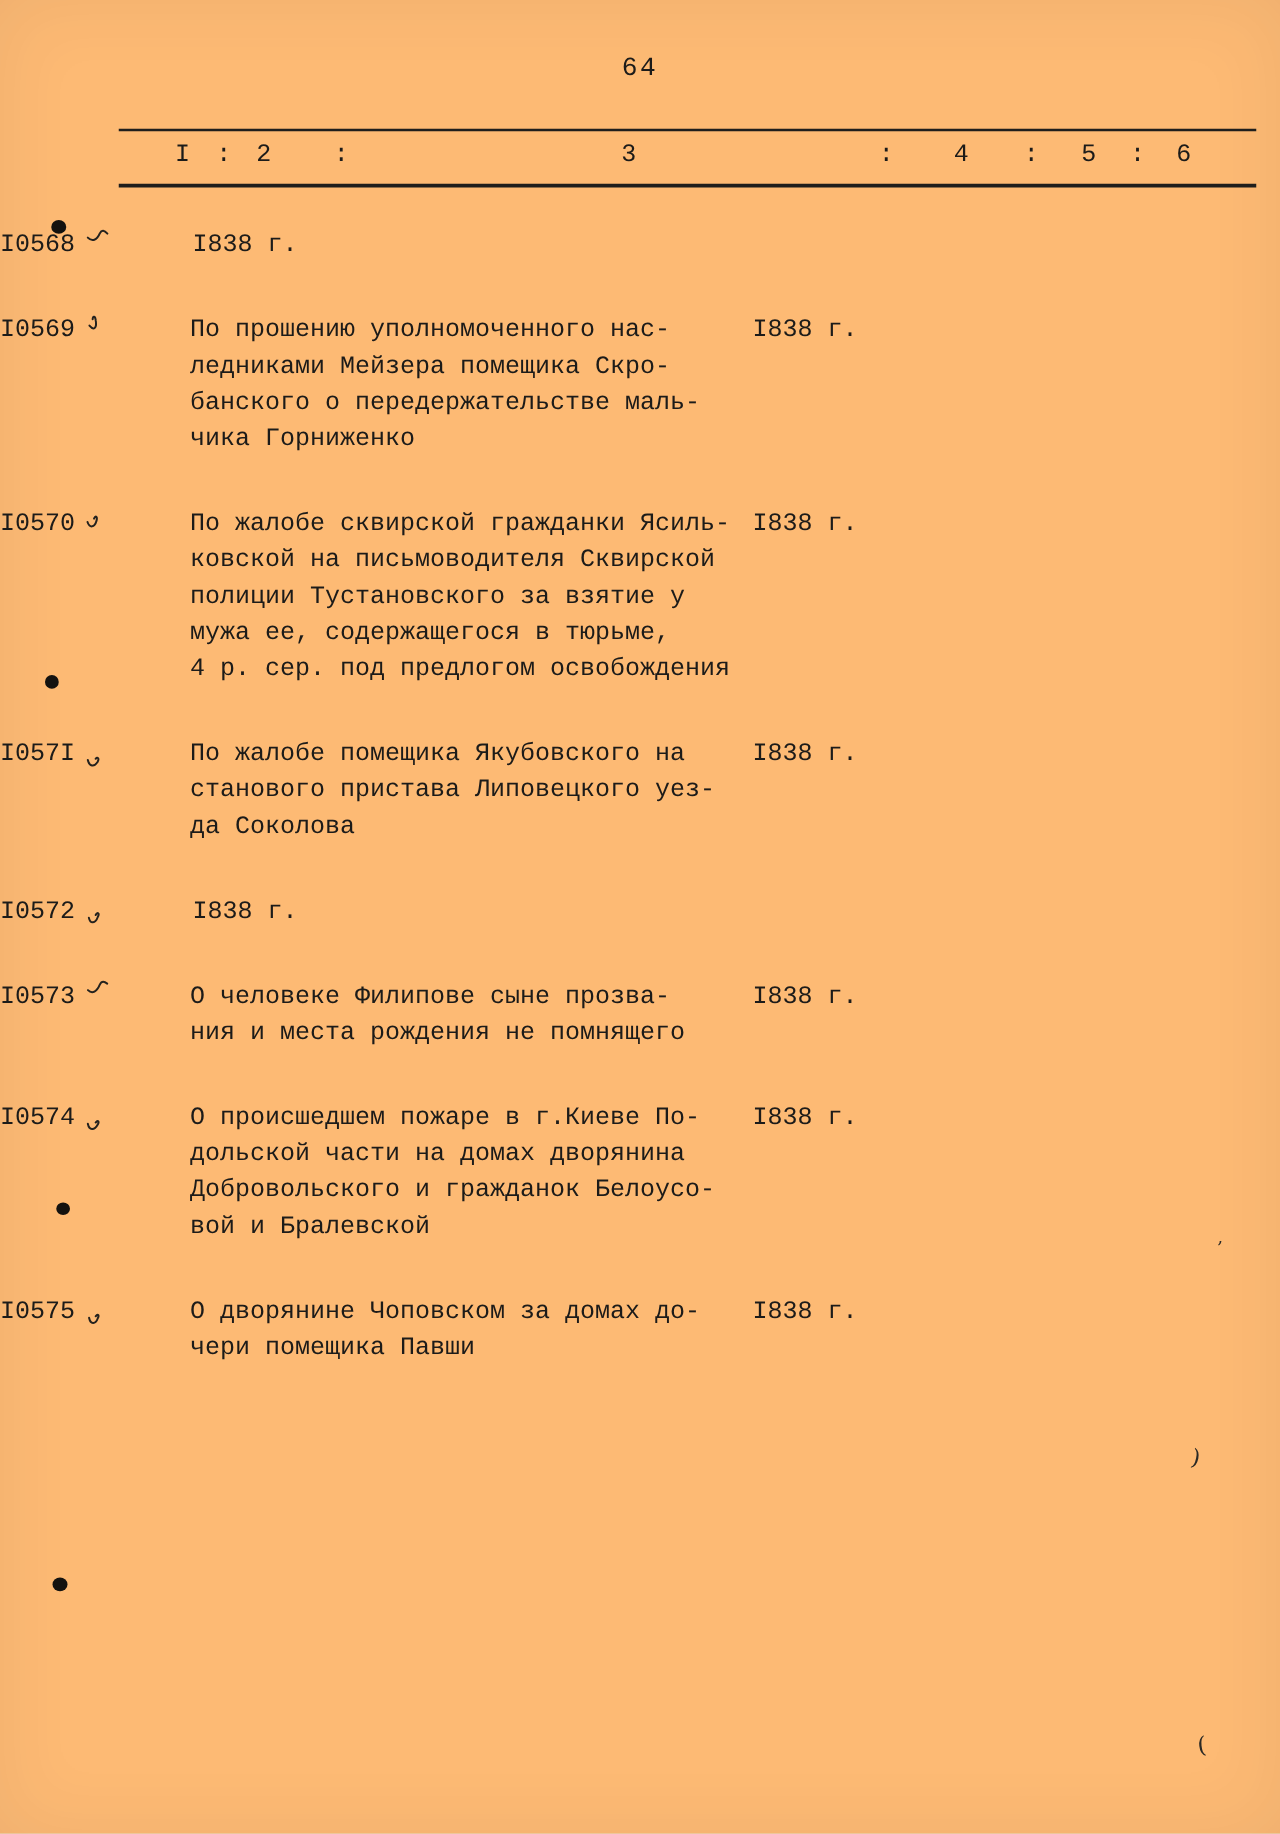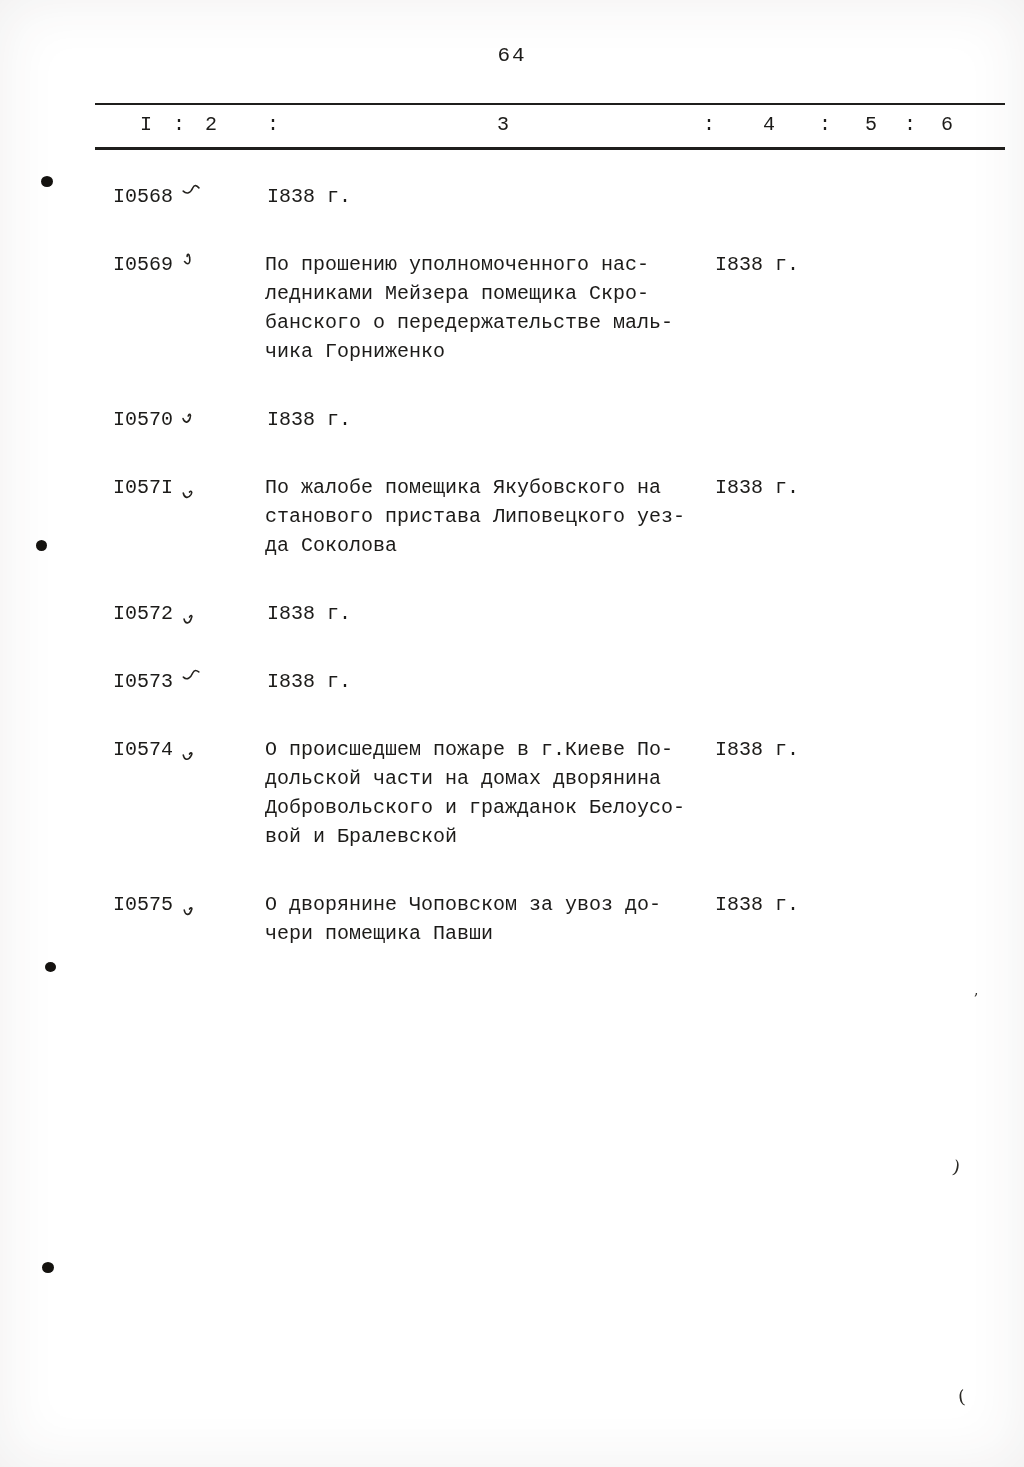--- a/index.html
+++ b/index.html
@@ -5,21 +5,21 @@
   html, body {
     margin: 0;
     padding: 0;
     background: #e8e6e1;
   }
   .page {
     position: relative;
     width: 1024px;
     height: 1467px;
     margin: 0 auto;
-    background: #ffffff;
+    background: #fdba74;
     box-shadow: inset 0 0 60px rgba(60,55,45,0.08);
     font-family: "Liberation Mono", "DejaVu Sans Mono", monospace;
     color: #1c1b19;
     overflow: hidden;
   }
   .page-number {
     text-align: center;
     padding-top: 44px;
     font-size: 21px;
     letter-spacing: 2px;
@@ -45,21 +45,20 @@
   .h4 { left: 668px; } .s4 { left: 724px; }
   .h5 { left: 770px; } .s5 { left: 809px; }
   .h6 { left: 846px; }
   
   .entries {
     margin-top: 32px;
   }
   .entry {
     display: grid;
     grid-template-columns: 152px 448px 1fr;
-    padding-left: 113px;
     margin-bottom: 39px;
     font-size: 20px;
     line-height: 29px;
   }
   .cell { vertical-align: top; }
   .num {
     white-space: nowrap;
     position: relative;
   }
   .desc {
@@ -144,20 +143,25 @@
 чика Горниженко</div>
       <div class="cell year">I838 г.</div>
     </div>
 
     <div class="entry">
       <div class="cell num">
         <span>I0570</span><span class="tick tick-mid"><svg width="16" height="16" viewBox="0 0 16 16">
               <path d="M2 8 C4 13, 8 12, 9 7 C10 3, 8 2, 7 5" stroke="#24221e" fill="none" stroke-width="1.6" stroke-linecap="round"></path>
             </svg></span>
       </div>
+      <div class="cell desc">По жалобе сквирской гражданки Ясиль-
+ковской на письмоводителя Сквирской
+полиции Тустановского за взятие у
+мужа ее, содержащегося в тюрьме,
+4 р. сер. под предлогом освобождения</div>
       <div class="cell year">I838 г.</div>
     </div>
 
     <div class="entry">
       <div class="cell num">
         <span>I057I</span><span class="tick tick-low"><svg width="16" height="16" viewBox="0 0 16 16">
               <path d="M2 7 C4 12, 8 12, 10 7 C11 4, 9 3, 8 5" stroke="#24221e" fill="none" stroke-width="1.6" stroke-linecap="round"></path>
             </svg></span>
       </div>
       <div class="cell desc">По жалобе помещика Якубовского на
@@ -174,20 +178,22 @@
       </div>
       <div class="cell year">I838 г.</div>
     </div>
 
     <div class="entry">
       <div class="cell num">
         <span>I0573</span><span class="tick tick-high"><svg width="20" height="14" viewBox="0 0 20 14">
               <path d="M2 9 C5 13, 9 11, 12 6 C14 3, 16 4, 18 6" stroke="#24221e" fill="none" stroke-width="1.6" stroke-linecap="round"></path>
             </svg></span>
       </div>
+      <div class="cell desc">О человеке Филипове сыне прозва-
+ния и места рождения не помнящего</div>
       <div class="cell year">I838 г.</div>
     </div>
 
     <div class="entry">
       <div class="cell num">
         <span>I0574</span><span class="tick tick-low"><svg width="16" height="16" viewBox="0 0 16 16">
               <path d="M2 7 C4 12, 8 12, 10 6 C11 3, 9 3, 8 5" stroke="#24221e" fill="none" stroke-width="1.6" stroke-linecap="round"></path>
             </svg></span>
       </div>
       <div class="cell desc">О происшедшем пожаре в г.Киеве По-
@@ -196,21 +202,21 @@
 вой и Бралевской</div>
       <div class="cell year">I838 г.</div>
     </div>
 
     <div class="entry">
       <div class="cell num">
         <span>I0575</span><span class="tick tick-low"><svg width="16" height="16" viewBox="0 0 16 16">
               <path d="M3 7 C5 12, 9 12, 10 6 C11 3, 9 3, 8 5" stroke="#24221e" fill="none" stroke-width="1.6" stroke-linecap="round"></path>
             </svg></span>
       </div>
-      <div class="cell desc">О дворянине Чоповском за увоз до-
+      <div class="cell desc">О дворянине Чоповском за домах до-
 чери помещика Павши</div>
       <div class="cell year">I838 г.</div>
     </div>
 
   </div>
 
   <div class="dot dot-1"></div>
   <div class="dot dot-2"></div>
   <div class="dot dot-3"></div>
   <div class="dot dot-4"></div>

